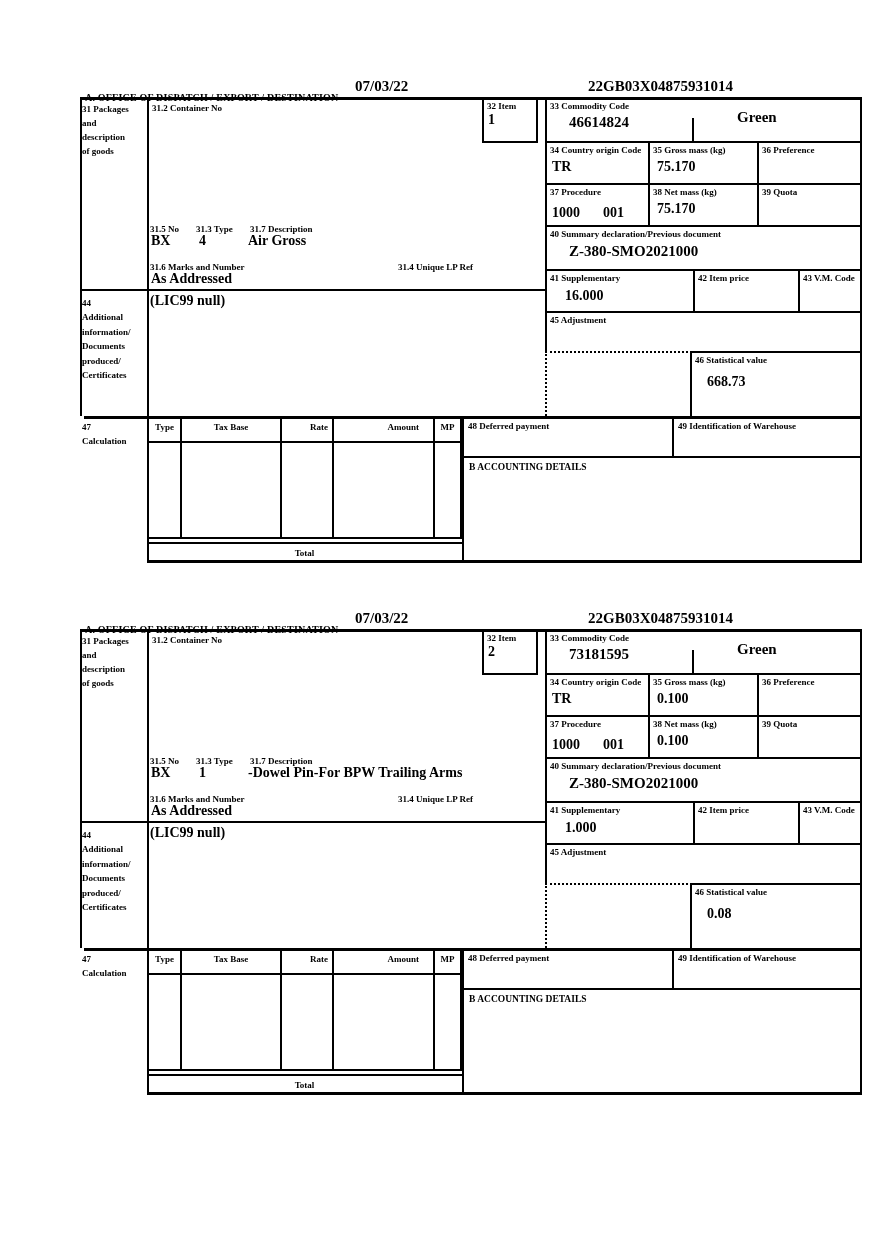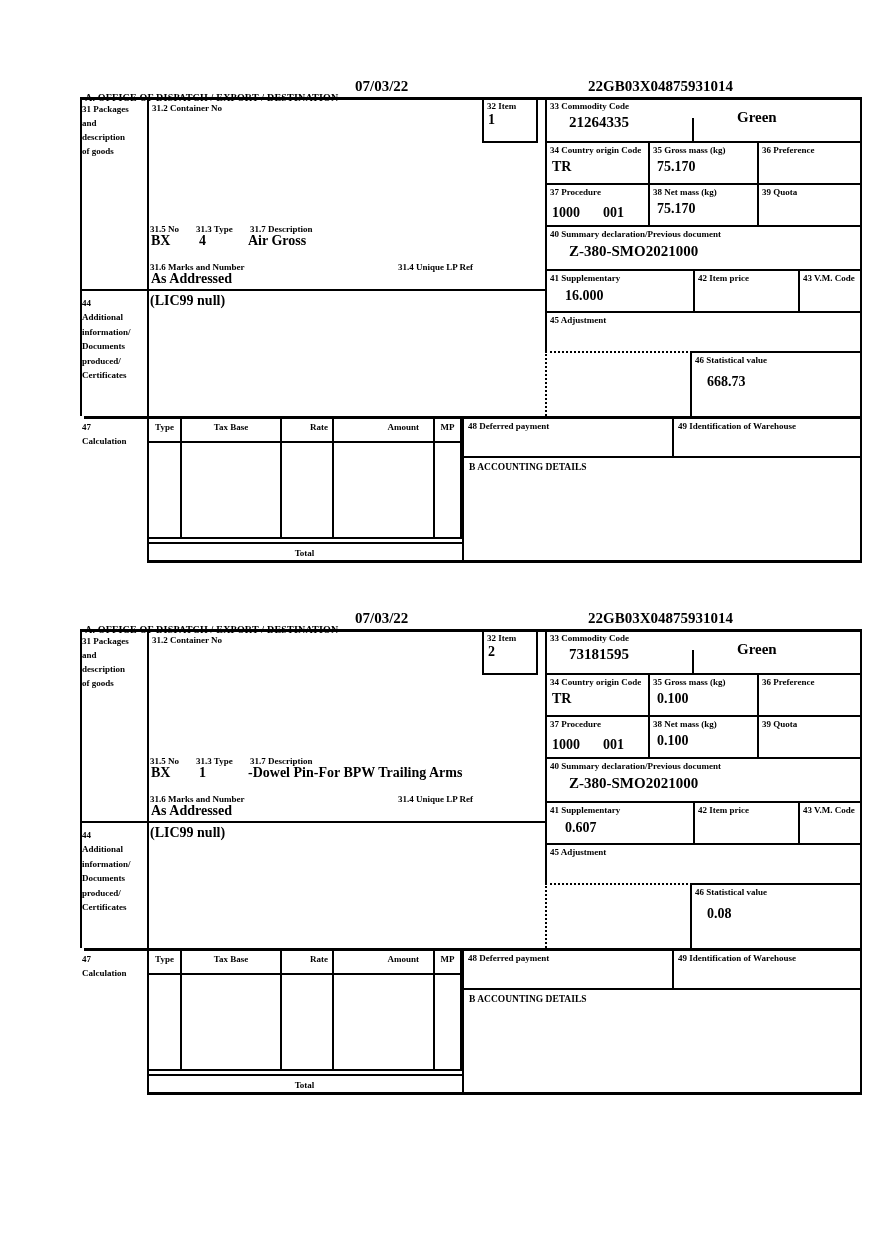--- a/index.html
+++ b/index.html
@@ -80,21 +80,21 @@
 
       <span class="abs lb" style="left:70px;top:162px;">31.6 Marks and Number</span>
       <span class="abs lb" style="left:318px;top:162px;">31.4 Unique LP Ref</span>
       <span class="abs vl" style="left:71px;top:171px;">As Addressed</span>
       <span class="abs vl" style="left:390px;top:171px;"></span>
 
       <span class="abs vl" style="left:70px;top:193px;">(LIC99 null)</span>
 
       <div class="abs bl bb" style="left:465px;top:0;width:317px;height:43px;">
         <span class="lb" style="padding:1px 0 0 3px;">33 Commodity Code</span>
-        <span class="vl" style="padding:2px 0 0 22px;font-size:15px;">21264335</span>
+        <span class="vl" style="padding:2px 0 0 22px;font-size:15px;">46614824</span>
         <div class="abs vline" style="left:145px;top:18px;height:23px;"></div>
       </div>
 
       <div class="abs bl bb" style="left:465px;top:43px;width:103px;height:42px;">
         <span class="lb" style="padding:2px 0 0 3px;">34 Country origin Code</span>
         <span class="vl" style="padding:3px 0 0 5px;">TR</span>
       </div>
       <div class="abs bl bb" style="left:568px;top:43px;width:109px;height:42px;">
         <span class="lb" style="padding:2px 0 0 3px;">35 Gross mass (kg)</span>
         <span class="vl" style="padding:3px 0 0 7px;">75.170</span>
@@ -276,21 +276,21 @@
         <span class="vl" style="padding:3px 0 0 5px;"></span>
       </div>
 
       <div class="abs bl bb" style="left:465px;top:127px;width:317px;height:44px;">
         <span class="lb" style="padding:2px 0 0 3px;">40 Summary declaration/Previous document</span>
         <span class="vl" style="padding:3px 0 0 22px;font-size:15px;">Z-380-SMO2021000</span>
       </div>
 
       <div class="abs bl bb" style="left:465px;top:171px;width:148px;height:42px;">
         <span class="lb" style="padding:2px 0 0 3px;">41 Supplementary</span>
-        <span class="vl" style="padding:4px 0 0 18px;">0.607</span>
+        <span class="vl" style="padding:4px 0 0 18px;">1.000</span>
       </div>
       <div class="abs bl bb" style="left:613px;top:171px;width:105px;height:42px;">
         <span class="lb" style="padding:2px 0 0 3px;">42 Item price</span>
         <span class="vl" style="padding:4px 0 0 5px;"></span>
       </div>
       <div class="abs bl bb" style="left:718px;top:171px;width:64px;height:42px;">
         <span class="lb" style="padding:2px 0 0 3px;">43 V.M. Code</span>
         <span class="vl" style="padding:4px 0 0 5px;"></span>
       </div>
 

